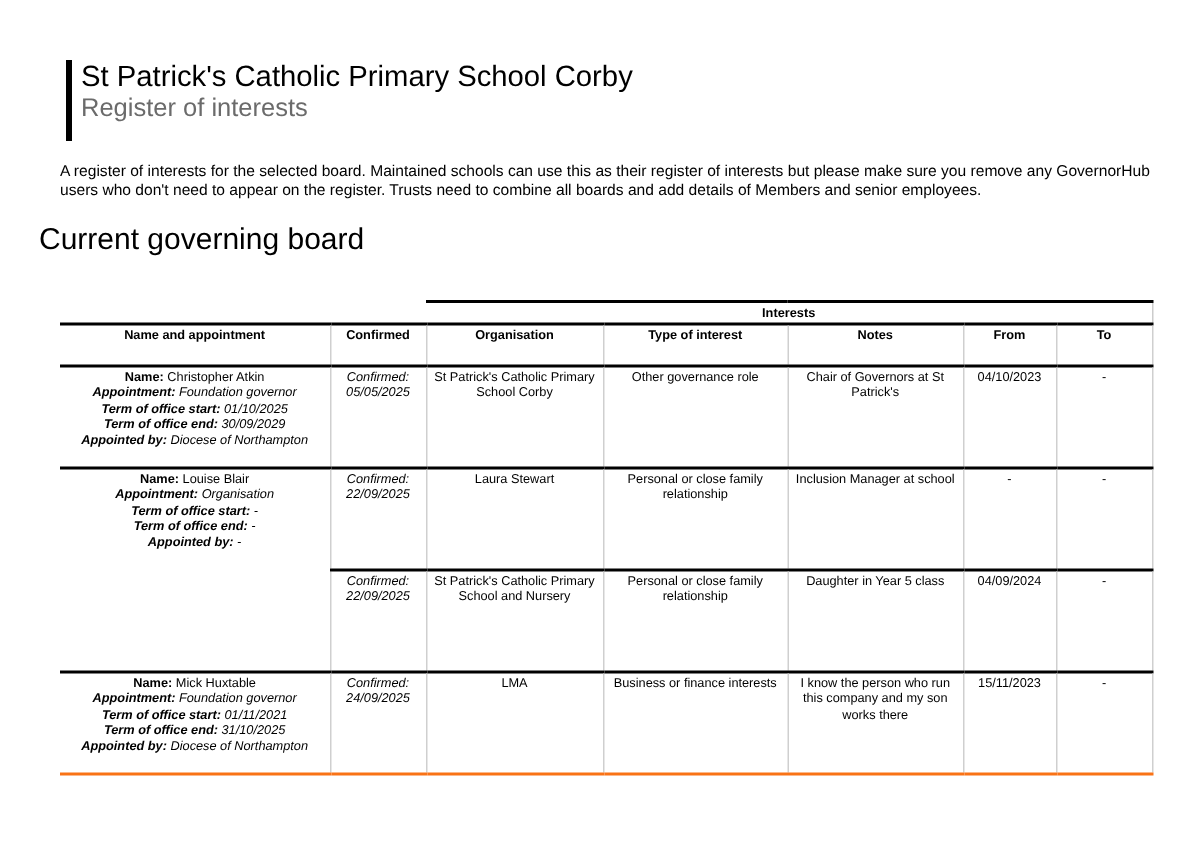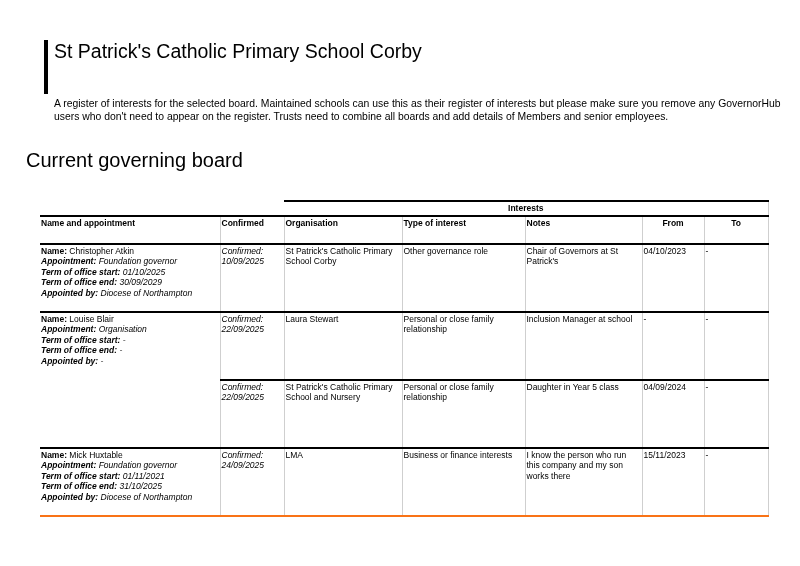--- a/index.html
+++ b/index.html
@@ -3,26 +3,26 @@
 <meta charset="utf-8">
 <style>
   html, body { margin: 0; padding: 0; background: #ffffff; }
   body { width: 800px; height: 566px; position: relative; overflow: hidden;
          font-family: "Liberation Sans", sans-serif; color: #000; }
 
   .header { position: absolute; left: 44px; top: 40px; border-left: 4px solid #000; padding-left: 6px; height: 54px; }
   .header .title { font-size: 19.5px; line-height: 22px; margin-top: 0px; color: #000; }
   .header .subtitle { font-size: 17px; line-height: 20px; color: #6b6b6b; }
 
-  .intro { position: absolute; left: 40px; top: 97px; width: 740px; font-size: 10.4px; line-height: 13px; margin-left: 14px; }
+  .intro { position: absolute; left: 40px; top: 108px; width: 740px; font-size: 10.4px; line-height: 13px; }
   .section-title { position: absolute; left: 26px; top: 150px; font-size: 20px; line-height: 20px; }
 
   table.reg { position: absolute; left: 40px; top: 180px; width: 728px; border-collapse: collapse;
               font-size: 8.5px; line-height: 10.5px; table-layout: fixed; margin-top: 20px; }
-  table.reg td, table.reg th { padding: 1px 1px; vertical-align: top; text-align: left; }
+  table.reg td, table.reg th { padding: 1px 1px; vertical-align: top; text-align: center; }
   table.reg th { font-weight: bold; }
 
   col.c-name { width: 180px; }
   col.c-conf { width: 64px; }
   col.c-org  { width: 118px; }
   col.c-type { width: 123px; }
   col.c-notes{ width: 117px; }
   col.c-from { width: 62px; }
   col.c-to   { width: 64px; }
 
@@ -39,20 +39,21 @@
   tr.last-row td { border-bottom: 2px solid #f97316; }
 
   .lbl { font-weight: bold; }
   .it { font-style: italic; }
 </style>
 </head>
 <body>
 
 <div class="header">
   <div class="title">St Patrick's Catholic Primary School Corby</div>
+  <div class="subtitle">Register of interests</div>
 </div>
 
 <div class="intro">A register of interests for the selected board. Maintained schools can use this as their register of interests but please make sure you remove any GovernorHub users who don't need to appear on the register. Trusts need to combine all boards and add details of Members and senior employees.</div>
 
 <div class="section-title">Current governing board</div>
 
 <table class="reg">
   <colgroup>
     <col class="c-name">
       <col class="c-conf">
@@ -82,21 +83,21 @@
     <tr class="data">
       <td>
         <div><span class="lbl">Name:</span> <span>Christopher Atkin</span></div>
         <div class="it"><span class="lbl">Appointment:</span> <span>Foundation governor</span></div>
         <div class="it"><span class="lbl">Term of office start:</span> <span>01/10/2025</span></div>
         <div class="it"><span class="lbl">Term of office end:</span> <span>30/09/2029</span></div>
         <div class="it"><span class="lbl">Appointed by:</span> <span>Diocese of Northampton</span></div>
       </td>
       <td class="vsep it">
           <div>Confirmed:</div>
-          <div>10/09/2025</div>
+          <div>05/05/2025</div>
         </td>
       <td class="vsep">St Patrick's Catholic Primary School Corby</td>
       <td class="vsep">Other governance role</td>
       <td class="vsep">Chair of Governors at St Patrick's</td>
       <td class="vsep">04/10/2023</td>
       <td class="vsep last">-</td>
     </tr>
 
     <tr class="data sep">
       <td rowspan="2">

